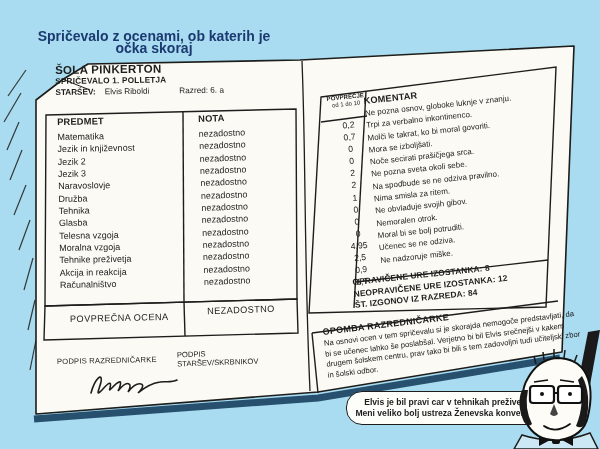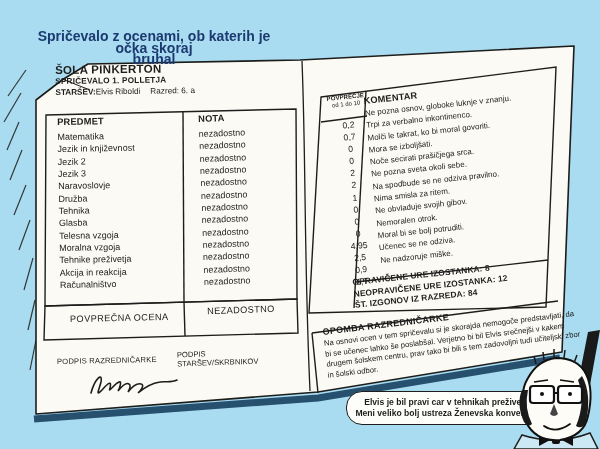--- a/index.html
+++ b/index.html
@@ -14,22 +14,22 @@
   .caption{left:28px;top:31px;width:252px;text-align:center;
     font-size:14px;font-weight:bold;line-height:11.5px;color:#1c3a70;}
   
   #backdrop{left:0;top:0;}
   
   .school-block{left:55px;top:64px;transform:rotate(-0.8deg);transform-origin:0 0;}
   .school-name{font-size:11.5px;font-weight:bold;letter-spacing:.3px;}
   .school-sub{font-size:8.2px;font-weight:600;margin-top:1px;letter-spacing:.2px;}
   .student-row{font-size:8.2px;margin-top:2px;}
   .student-row .lbl{font-weight:600;}
-  .student-row .name{}
-  .student-row .razred{margin-left:10px;}
+  .student-row .name{margin-left:9px;}
+  .student-row .razred{margin-left:30px;}
   .subjects{left:57px;top:117px;transform:rotate(-1deg);transform-origin:0 0;}
   .grades{left:198px;top:114px;transform:rotate(-2deg);transform-origin:0 0;}
   .col-head{font-size:9.3px;font-weight:bold;letter-spacing:.2px;line-height:11px;margin-bottom:3px;}
   .col-items div{font-size:9px;line-height:12.35px;white-space:nowrap;}
   .avg-label{left:70px;top:313px;font-size:9.2px;letter-spacing:.4px;transform:rotate(-1.3deg);}
   .avg-value{left:207px;top:305px;font-size:9.2px;letter-spacing:.4px;transform:rotate(-2deg);}
   .sig-teacher{left:57px;top:356px;font-size:7.6px;letter-spacing:.2px;transform:rotate(-1.2deg);}
   .sig-parents{left:177px;top:349px;font-size:7.6px;line-height:9.2px;transform:rotate(-2deg);}
   #signature{left:85px;top:366px;}
   
@@ -92,21 +92,20 @@
     <path d="M366,91 L354,308"></path>
     <path d="M321,122 L367,116"></path>
     <path d="M356,282 L548,260"></path>
     <path d="M312,333 L558,301"></path>
     <path d="M312,333 L318,393"></path>
   </g>
 </svg>
 
 <div class="abs caption">
   <div>Spričevalo z ocenami, ob katerih je očka skoraj</div>
-  <div>bruhal</div>
 </div>
 
 <div class="abs school-block">
   <div class="school-name">ŠOLA PINKERTON</div>
   <div class="school-sub">SPRIČEVALO 1. POLLETJA</div>
   <div class="student-row">
     <span class="lbl">STARŠEV:</span><span class="name">Elvis Riboldi</span><span class="razred">Razred: 6. a</span>
   </div>
 </div>
 

